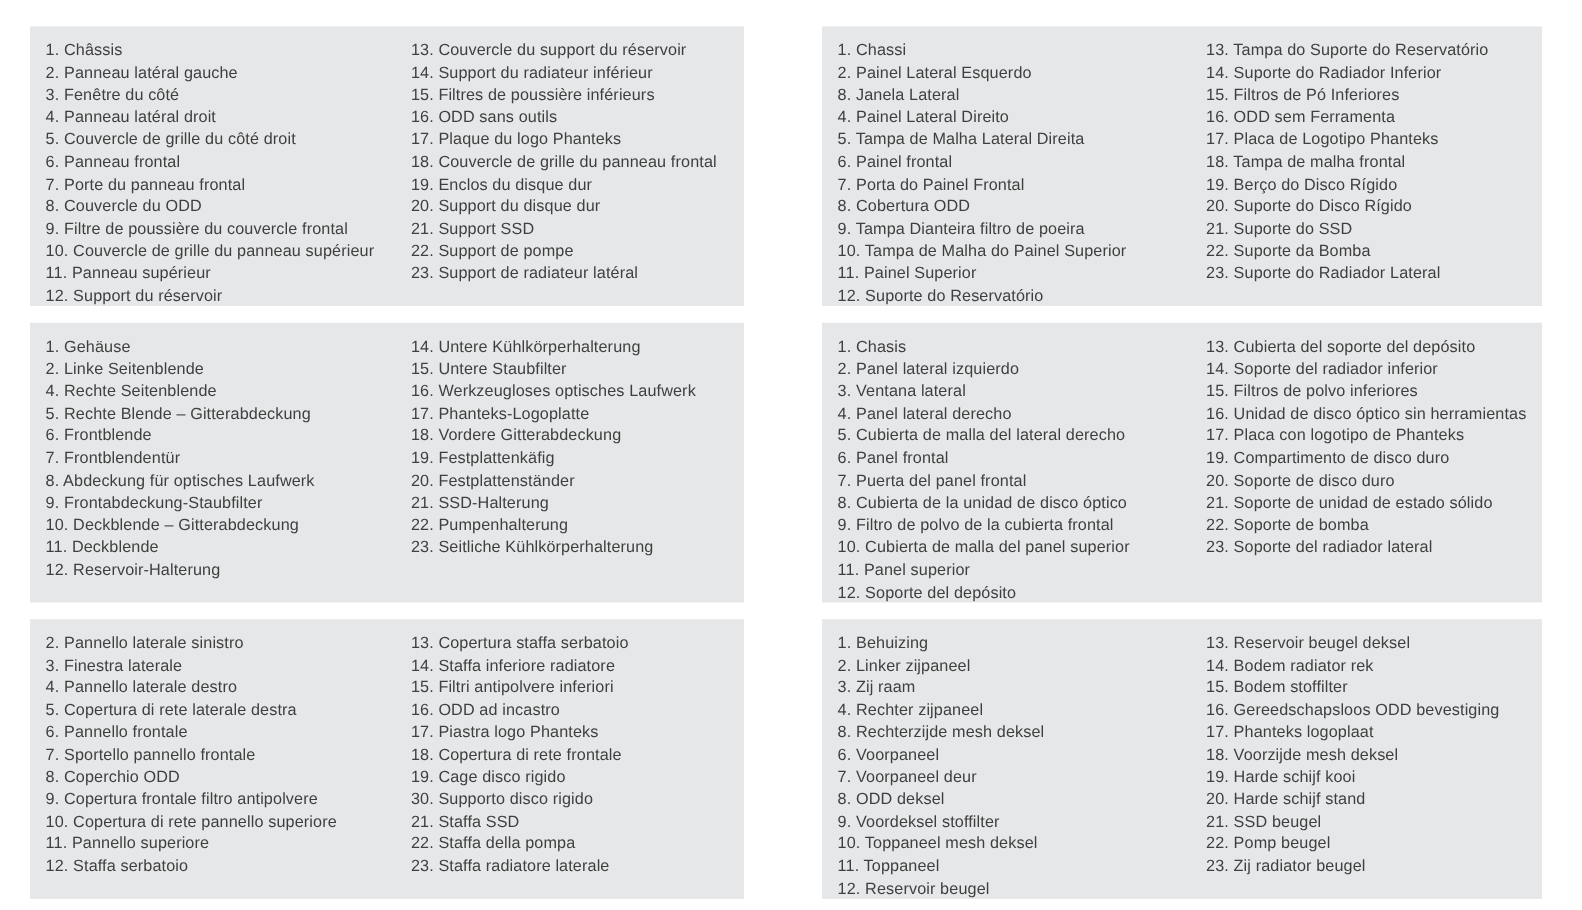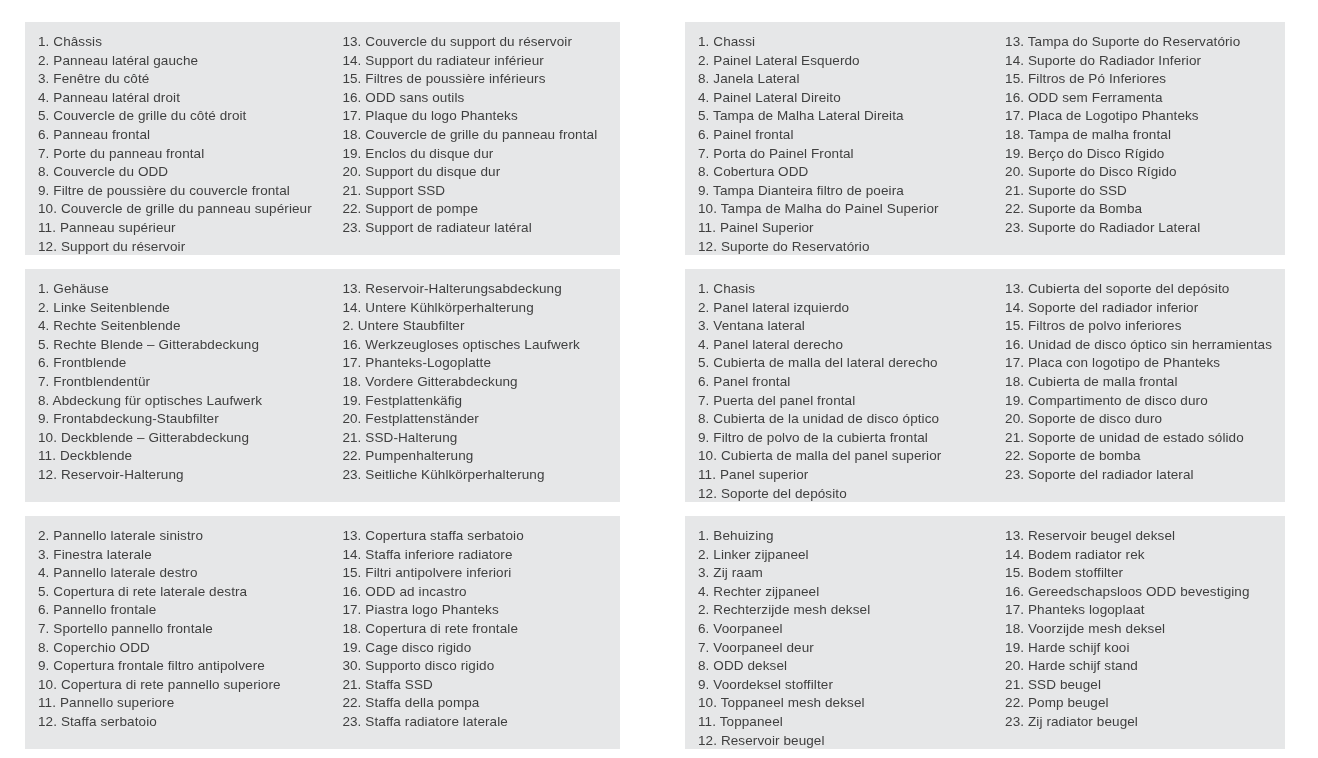--- a/index.html
+++ b/index.html
@@ -115,23 +115,22 @@
         <div class="item">5. Rechte Blende – Gitterabdeckung</div>
         <div class="item">6. Frontblende</div>
         <div class="item">7. Frontblendentür</div>
         <div class="item">8. Abdeckung für optisches Laufwerk</div>
         <div class="item">9. Frontabdeckung-Staubfilter</div>
         <div class="item">10. Deckblende – Gitterabdeckung</div>
         <div class="item">11. Deckblende</div>
         <div class="item">12. Reservoir-Halterung</div>
       </div>
       <div class="col col-right">
-        <div class="item">13. Reservoir-Halterungsabdeckung</div>
         <div class="item">14. Untere Kühlkörperhalterung</div>
-        <div class="item">2. Untere Staubfilter</div>
+        <div class="item">15. Untere Staubfilter</div>
         <div class="item">16. Werkzeugloses optisches Laufwerk</div>
         <div class="item">17. Phanteks-Logoplatte</div>
         <div class="item">18. Vordere Gitterabdeckung</div>
         <div class="item">19. Festplattenkäfig</div>
         <div class="item">20. Festplattenständer</div>
         <div class="item">21. SSD-Halterung</div>
         <div class="item">22. Pumpenhalterung</div>
         <div class="item">23. Seitliche Kühlkörperhalterung</div>
       </div>
     </section>
@@ -149,21 +148,20 @@
         <div class="item">10. Cubierta de malla del panel superior</div>
         <div class="item">11. Panel superior</div>
         <div class="item">12. Soporte del depósito</div>
       </div>
       <div class="col col-right">
         <div class="item">13. Cubierta del soporte del depósito</div>
         <div class="item">14. Soporte del radiador inferior</div>
         <div class="item">15. Filtros de polvo inferiores</div>
         <div class="item">16. Unidad de disco óptico sin herramientas</div>
         <div class="item">17. Placa con logotipo de Phanteks</div>
-        <div class="item">18. Cubierta de malla frontal</div>
         <div class="item">19. Compartimento de disco duro</div>
         <div class="item">20. Soporte de disco duro</div>
         <div class="item">21. Soporte de unidad de estado sólido</div>
         <div class="item">22. Soporte de bomba</div>
         <div class="item">23. Soporte del radiador lateral</div>
       </div>
     </section>
   <section class="panel">
       <div class="col col-left">
         <div class="item">2. Pannello laterale sinistro</div>
@@ -191,21 +189,21 @@
         <div class="item">22. Staffa della pompa</div>
         <div class="item">23. Staffa radiatore laterale</div>
       </div>
     </section>
   <section class="panel">
       <div class="col col-left">
         <div class="item">1. Behuizing</div>
         <div class="item">2. Linker zijpaneel</div>
         <div class="item">3. Zij raam</div>
         <div class="item">4. Rechter zijpaneel</div>
-        <div class="item">2. Rechterzijde mesh deksel</div>
+        <div class="item">8. Rechterzijde mesh deksel</div>
         <div class="item">6. Voorpaneel</div>
         <div class="item">7. Voorpaneel deur</div>
         <div class="item">8. ODD deksel</div>
         <div class="item">9. Voordeksel stoffilter</div>
         <div class="item">10. Toppaneel mesh deksel</div>
         <div class="item">11. Toppaneel</div>
         <div class="item">12. Reservoir beugel</div>
       </div>
       <div class="col col-right">
         <div class="item">13. Reservoir beugel deksel</div>

